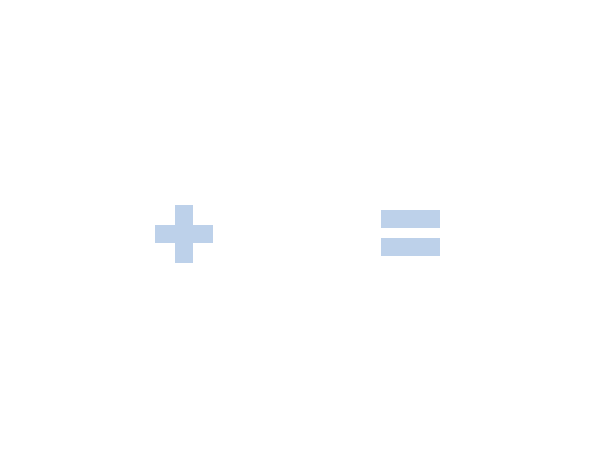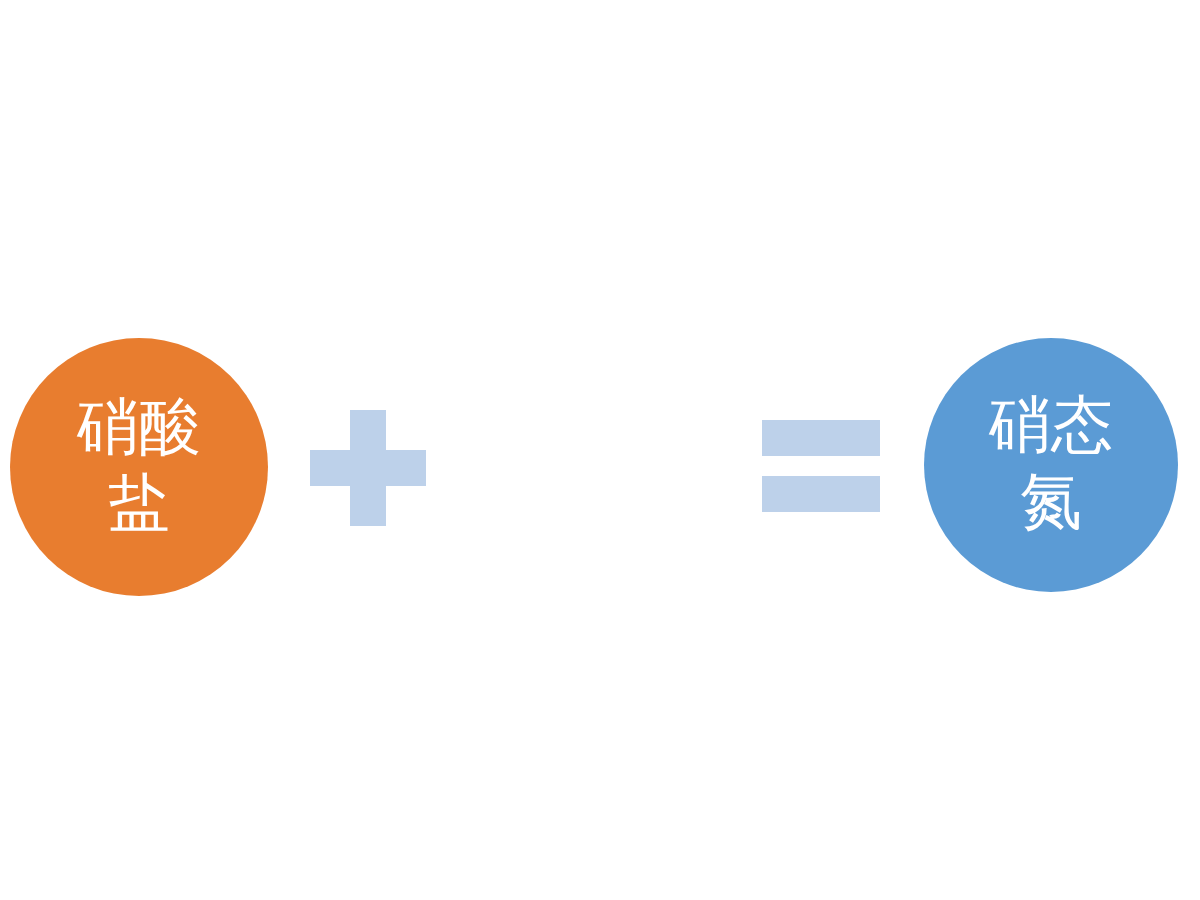--- a/index.html
+++ b/index.html
@@ -109,34 +109,26 @@
     background: #BDD1EA;
   }
   #operator-equals .bar-top { top: 0px; }
   #operator-equals .bar-bottom { top: 28px; }
 </style>
 </head>
 <body>
 
 <div id="diagram-canvas">
 
-  <div class="node-circle" id="circle-nitrate">
-    <span class="node-label">硝酸
-盐</span>
-  </div>
 
   <div id="operator-plus">
     <span class="bar-h"></span>
     <span class="bar-v"></span>
   </div>
 
 
   <div id="operator-equals">
     <span class="bar bar-top"></span>
     <span class="bar bar-bottom"></span>
   </div>
 
-  <div class="node-circle" id="circle-nitrate-nitrogen">
-    <span class="node-label">硝态
-氮</span>
-  </div>
 
 </div>
 
 </body></html>

